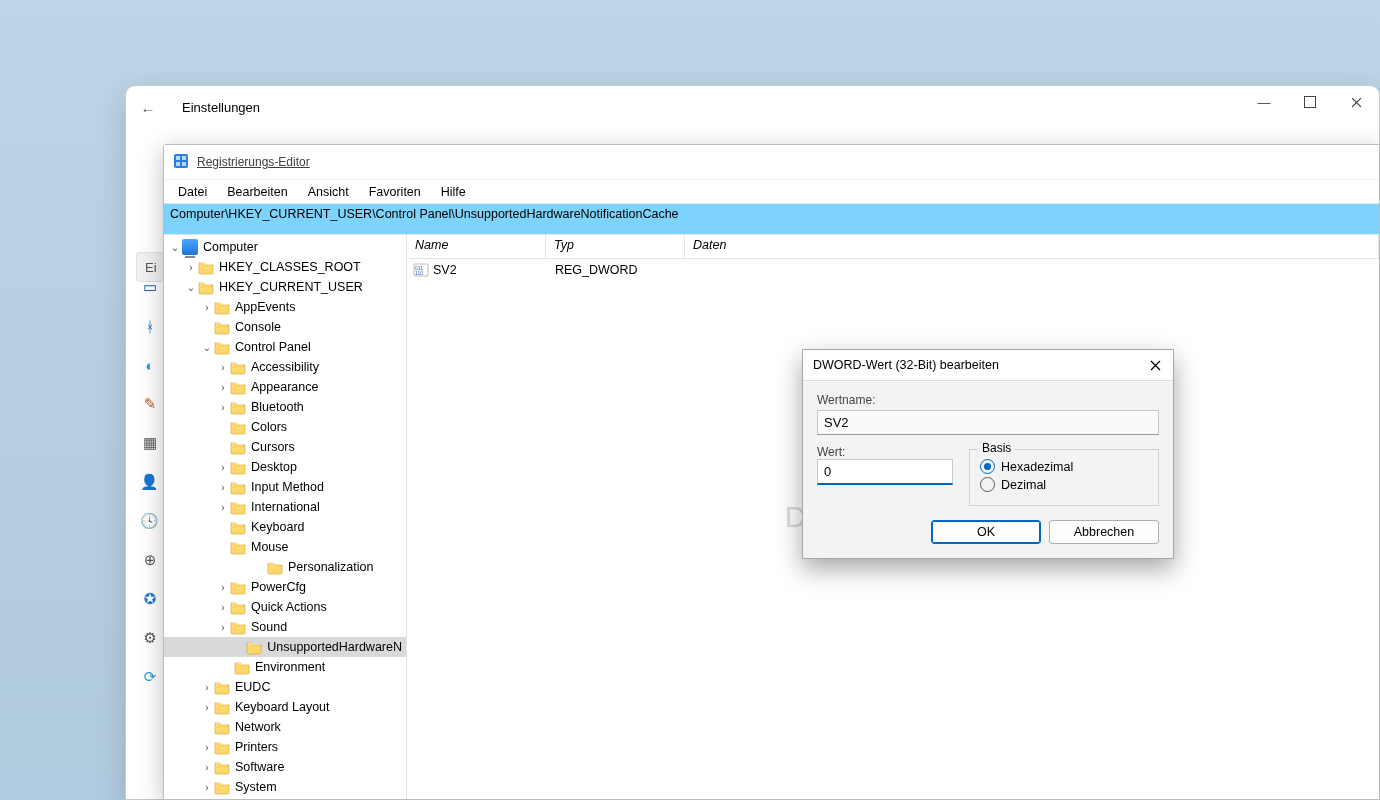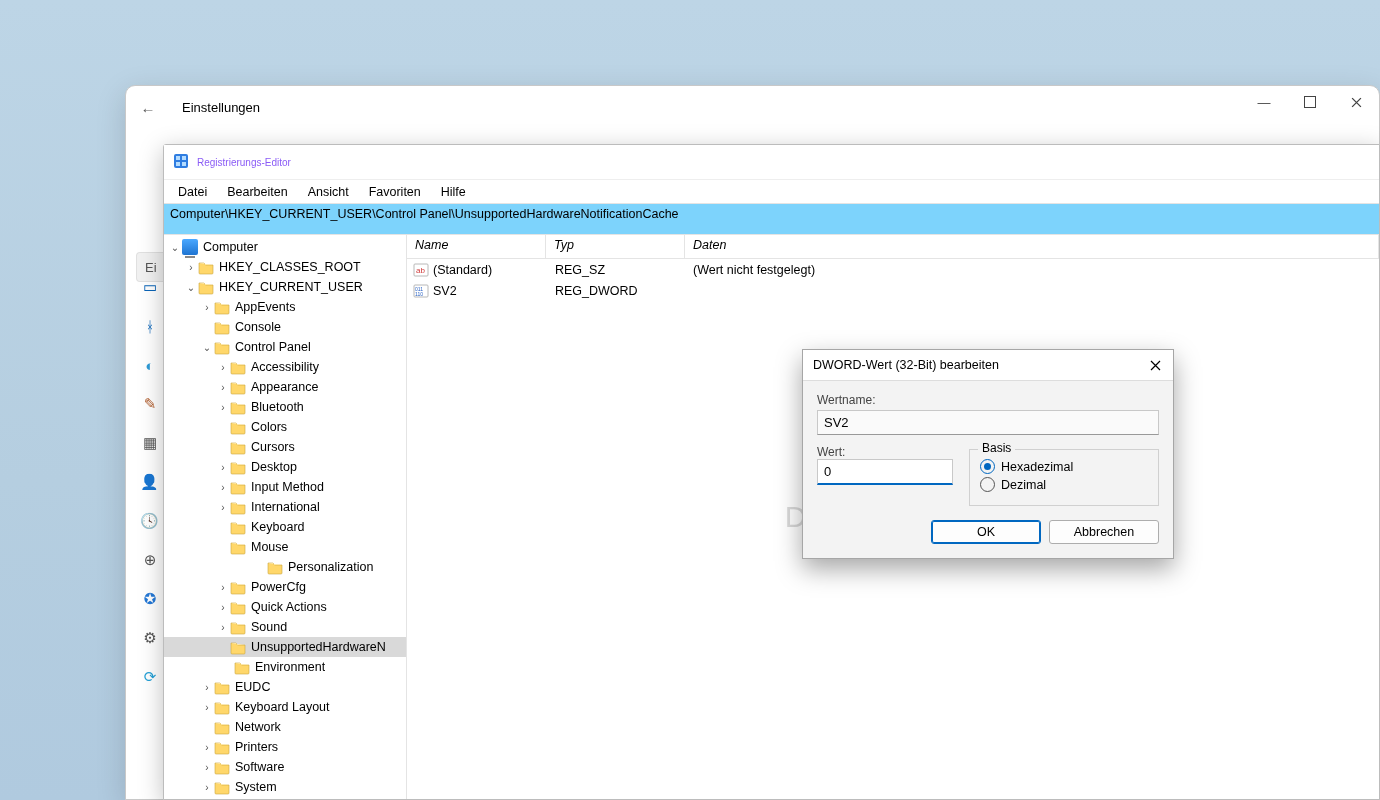--- a/index.html
+++ b/index.html
@@ -36,36 +36,36 @@
     background:#f1f1f1; border:1px solid #e0e0e0; border-right:none; border-radius:4px 0 0 4px;
     display:flex; align-items:center; padding-left:8px; font-size:13px; color:#555; }
 
   
   .regedit-window { position:absolute; left:163px; top:144px; right:0; bottom:0;
     background:#fff; border:1px solid #bcbcbc; border-top-left-radius:3px;
     box-shadow: 0 6px 24px rgba(0,0,0,.25); display:flex; flex-direction:column; }
   .regedit-titlebar { height:34px; display:flex; align-items:center; background:#fff;
     border-bottom:1px solid #eee; }
   .regedit-icon { margin:0 8px 0 9px; }
-  .regedit-title { font-size:10px; color:#8b5cf6; }
+  .regedit-title { font-size:12px; color:#404040;text-decoration:underline; }
 
   .menubar { height:23px; display:flex; align-items:center; background:#fff;
     border-bottom:1px solid #e4e4e4; padding-left:4px; }
   .menuitem { padding:2px 10px; font-size:12.5px; }
   .addressbar { height:24px; background:#7dd3fc; border-bottom:1px solid #e4e4e4;
     padding:3px 6px; font-size:12.5px; }
 
   .panes { flex:1; display:flex; min-height:0; }
 
   .tree { width:242px; border-right:1px solid #e4e4e4; background:#fff;
     overflow:hidden; padding-top:2px; }
   .tree-list { list-style:none; margin:0; padding:0; }
   .tree-row { height:20px; display:flex; align-items:center; white-space:nowrap;
     padding-right:4px; font-size:12.5px; }
-  .tree-row.selected { background:#d9d9d9; }
+  .tree-row.selected { background:#d9d9d9;justify-content:flex-end; }
   .expander { width:14px; display:inline-flex; justify-content:center; color:#555; font-size:10px;}
   .expander.blank { visibility:hidden; }
   .folder-icon { width:16px; height:16px; margin-right:5px; flex:none; }
   .computer-icon { width:16px; height:16px; margin-right:5px; flex:none;
     background:linear-gradient(#4aa8ff,#1e74d2); border-radius:2px; position:relative;}
   .computer-icon:after{ content:""; position:absolute; bottom:-3px; left:3px; width:10px; height:2px; background:#888;}
   .folder-icon svg { display:block; }
   .lbl { overflow:hidden; text-overflow:clip; }
 
   .listview { flex:1; background:#fff; position:relative; }
@@ -523,31 +523,20 @@
       <div class="lv-header">
         <div class="lv-col name">Name</div>
         <div class="lv-col type">Typ</div>
         <div class="lv-col data">Daten</div>
       </div>
       <div id="lv-body">
           <div class="lv-row">
             <div class="lv-cell name">
               <span class="val-icon"><svg width="16" height="16">
                   <rect x="1" y="2" width="14" height="12" rx="1" fill="#fff" stroke="#b8b8b8"></rect>
-                  <text x="3" y="11" font-size="8" fill="#d03a3a" font-family="Arial">ab</text>
-                </svg></span>
-              <span>(Standard)</span>
-            </div>
-            <div class="lv-cell type">REG_SZ</div>
-            <div class="lv-cell data">(Wert nicht festgelegt)</div>
-          </div>
-          <div class="lv-row">
-            <div class="lv-cell name">
-              <span class="val-icon"><svg width="16" height="16">
-                  <rect x="1" y="2" width="14" height="12" rx="1" fill="#fff" stroke="#b8b8b8"></rect>
                   <text x="2" y="8" font-size="5" fill="#2a62c4" font-family="Arial">011</text>
                   <text x="2" y="13" font-size="5" fill="#2a62c4" font-family="Arial">110</text>
                 </svg></span>
               <span>SV2</span>
             </div>
             <div class="lv-cell type">REG_DWORD</div>
           </div>
         </div>
 
       <div class="watermark">Deskmodder.de</div>

